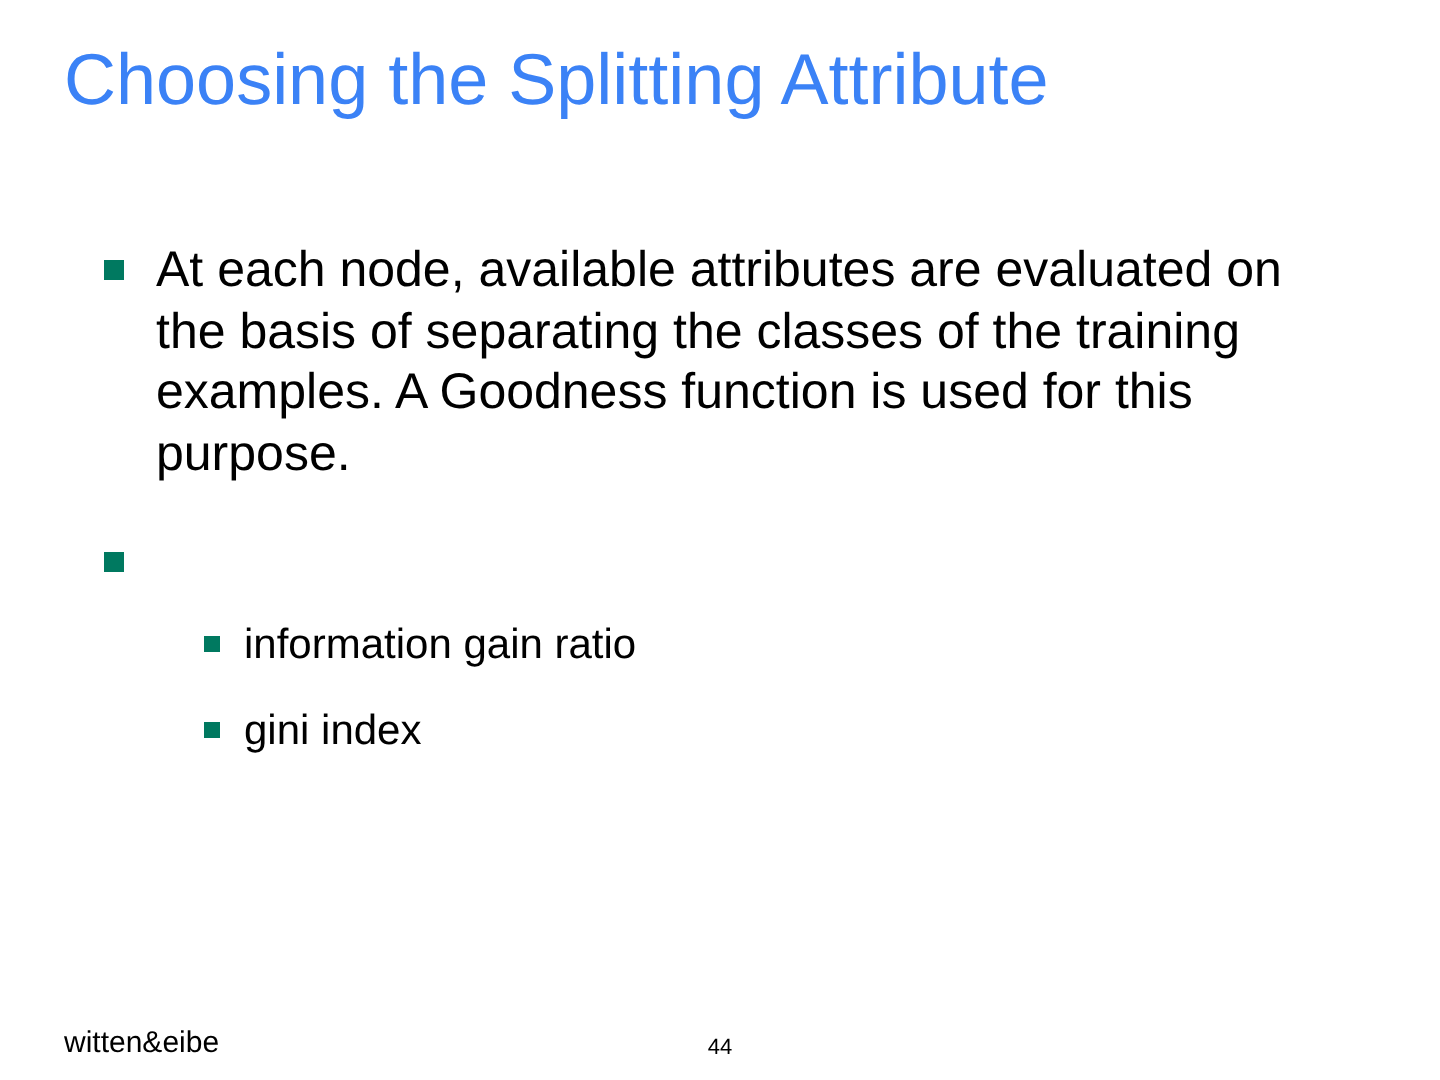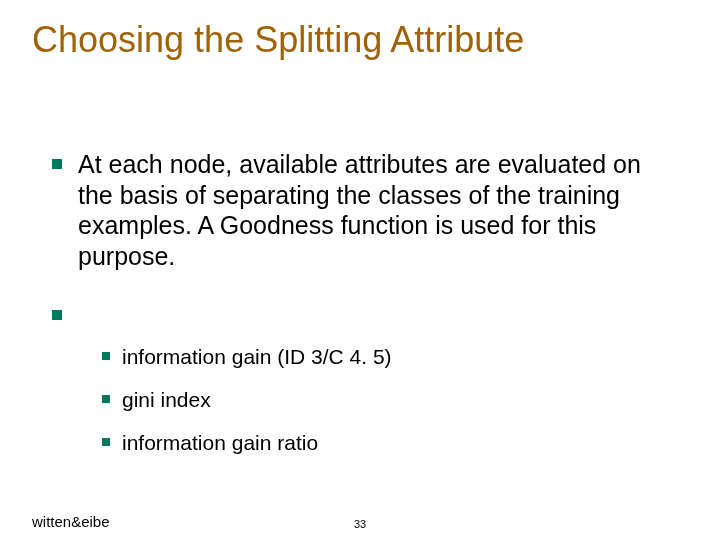--- a/index.html
+++ b/index.html
@@ -17,34 +17,33 @@
     height: 540px;
     box-sizing: border-box;
   }
   .title {
     position: absolute;
     top: 20px;
     left: 32px;
     right: 32px;
     font-size: 36px;
     font-family: Verdana, Tahoma, sans-serif;
-    color: #a16207;
+    color: #3b82f6;
     line-height: 1.1;
   }
   .body {
     position: absolute;
     top: 120px;
     left: 52px;
     right: 44px;
   }
   .l1 {
     display: flex;
     align-items: flex-start;
     margin-bottom: 24px;
-    margin-top: 29px;
   }
   .l1 .bullet {
     width: 10px;
     height: 10px;
     background: #007960;
     margin-top: 10px;
     margin-right: 16px;
     flex: 0 0 10px;
   }
   .l1 .text {
@@ -106,30 +105,26 @@
       <div class="text">At each node, available attributes are evaluated on the basis of separating the classes of the training examples. A Goodness function is used for this purpose.</div>
     </div>
 
     <div class="l1">
       <div class="bullet"></div>
     </div>
 
     <div class="l2list">
       <div class="l2">
         <div class="bullet"></div>
-        <div class="text">information gain (ID 3/C 4. 5)</div>
+        <div class="text">information gain ratio</div>
       </div>
       <div class="l2">
         <div class="bullet"></div>
         <div class="text">gini index</div>
-      </div>
-      <div class="l2">
-        <div class="bullet"></div>
-        <div class="text">information gain ratio</div>
       </div>
     </div>
 
   </div>
 
   <div class="footer-author">witten&amp;eibe</div>
-  <div class="footer-page">33</div>
+  <div class="footer-page">44</div>
 
 </div>
 
 </body></html>

